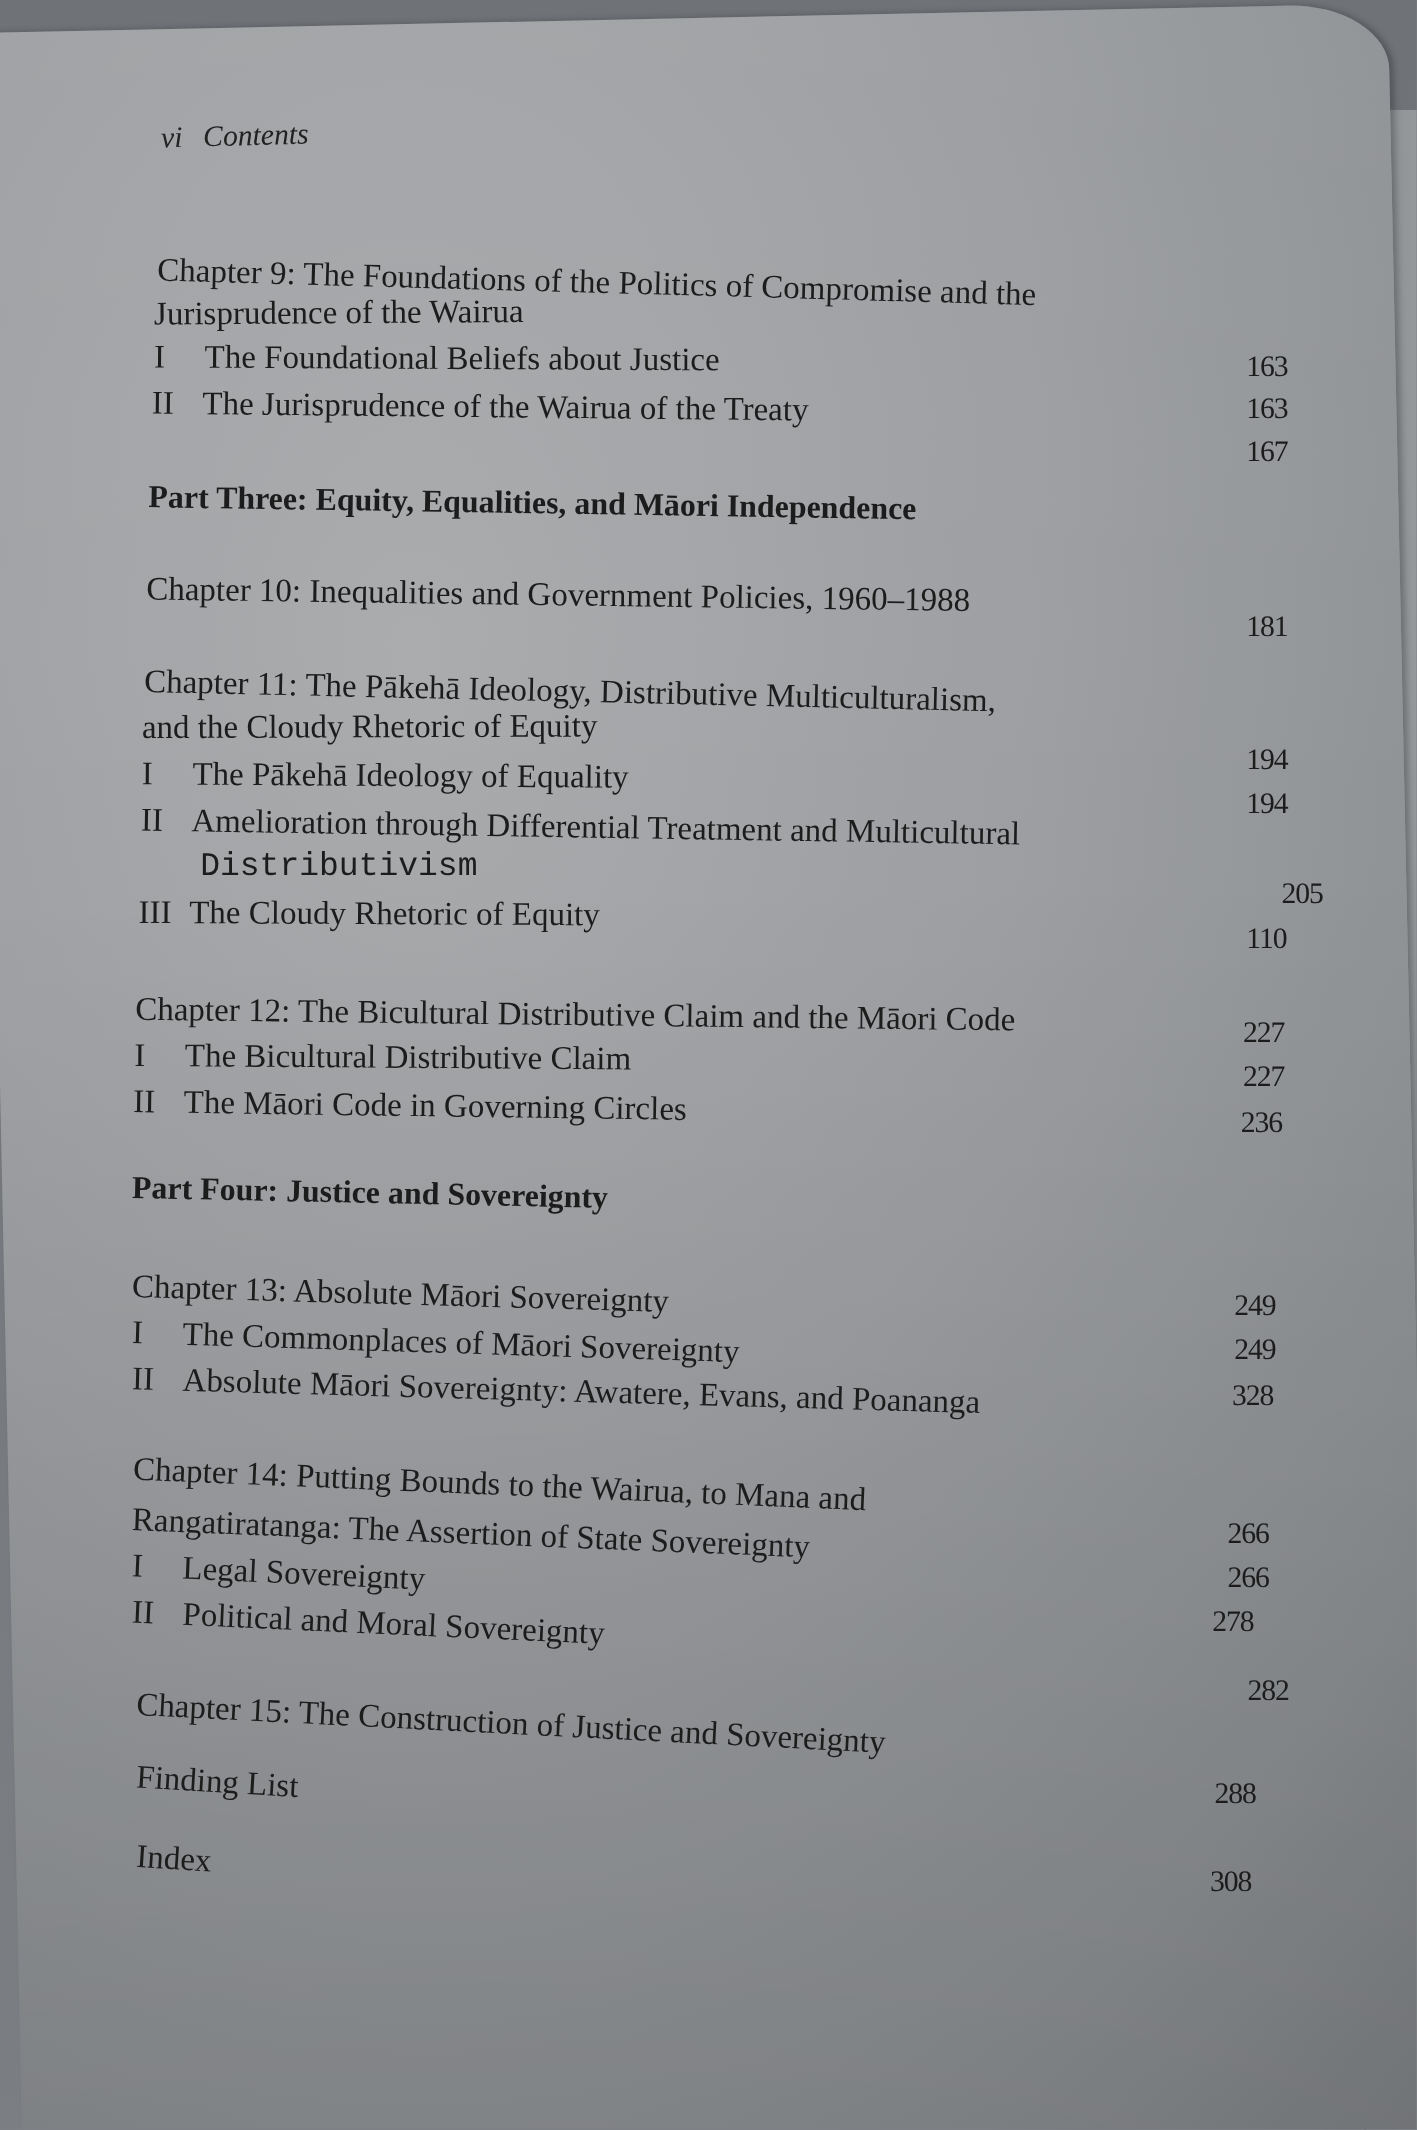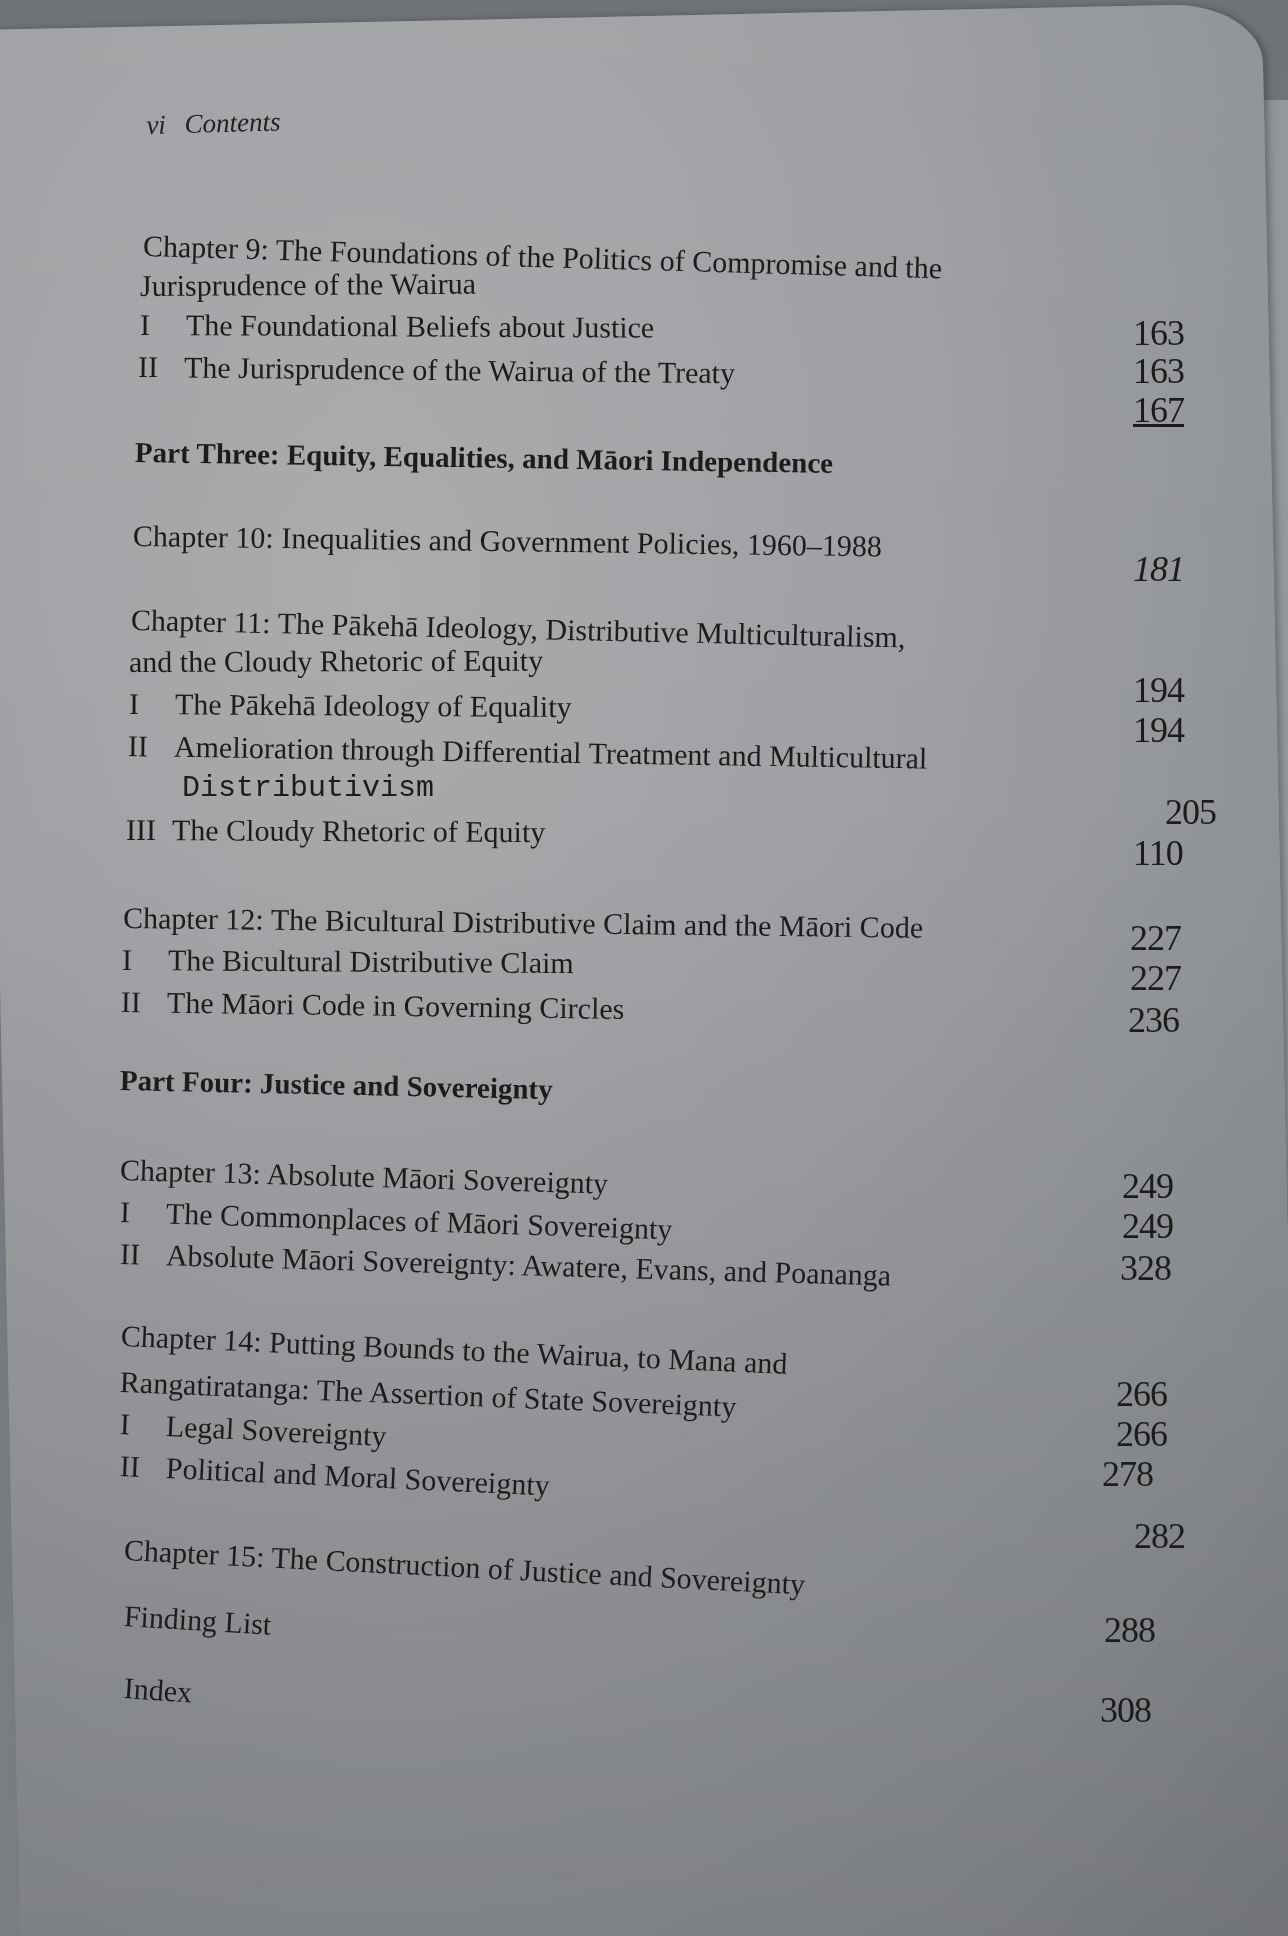--- a/index.html
+++ b/index.html
@@ -84,21 +84,21 @@
     .roman {
       display: inline-block;
       width: 46px;
     }
     .indent {
       padding-left: 46px;
       font-family: Liberation Mono, monospace;
     }
     .pg {
       position: absolute;
-      font-size: 36px;
+      font-size: 27px;
       line-height: 32px;
       white-space: nowrap;
       transform-origin: 0 50%;
       letter-spacing: -1px;
     }
   </style>
 </head>
 <body>
 
 <div class="scene">
@@ -121,30 +121,30 @@
     <div class="pg" style="left:1133px; top:317px;">163</div>
 
     <div class="line" style="left:140px; top:307px; transform:rotate(0.3deg);">
       <span class="roman">I</span><span>The Foundational Beliefs about Justice</span>
     </div>
     <div class="pg" style="left:1133px; top:355px;">163</div>
 
     <div class="line" style="left:138px; top:349px; transform:rotate(0.6deg);">
       <span class="roman">II</span><span>The Jurisprudence of the Wairua of the Treaty</span>
     </div>
-    <div class="pg" style="left:1133px; top:394px;text-decoration:underline;">167</div>
+    <div class="pg" style="left:1133px; top:394px;">167</div>
 
     <div class="line part" style="left:135px; top:434px; transform:rotate(0.9deg);">
       <span>Part Three:  Equity, Equalities, and Māori Independence</span>
     </div>
 
     <div class="line" style="left:133px; top:518px; transform:rotate(0.8deg);">
       <span>Chapter 10:  Inequalities and Government Policies, 1960–1988</span>
     </div>
-    <div class="pg" style="left:1133px; top:553px;font-style:italic;">181</div>
+    <div class="pg" style="left:1133px; top:553px;">181</div>
 
     <div class="line" style="left:131px; top:602px; transform:rotate(1.3deg);">
       <span>Chapter 11:  The Pākehā Ideology, Distributive Multiculturalism,</span>
     </div>
     <div class="line" style="left:129px; top:644px; transform:rotate(-0.2deg);">
       <span>and the Cloudy Rhetoric of Equity</span>
     </div>
     <div class="pg" style="left:1133px; top:674px;">194</div>
 
     <div class="line" style="left:129px; top:686px; transform:rotate(0.4deg);">

